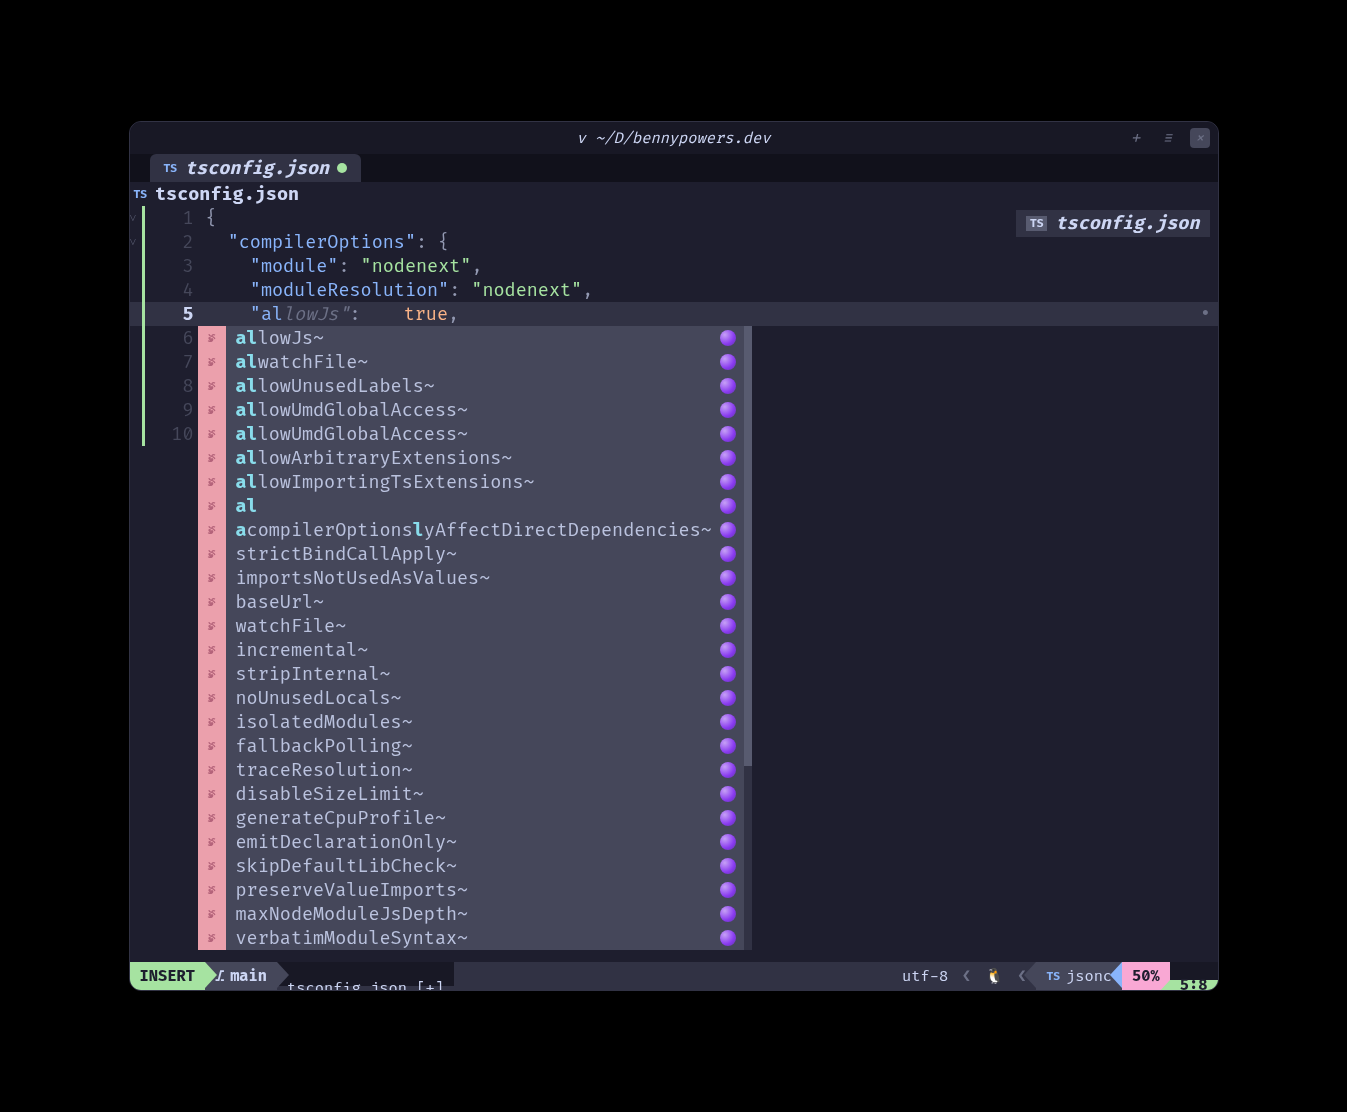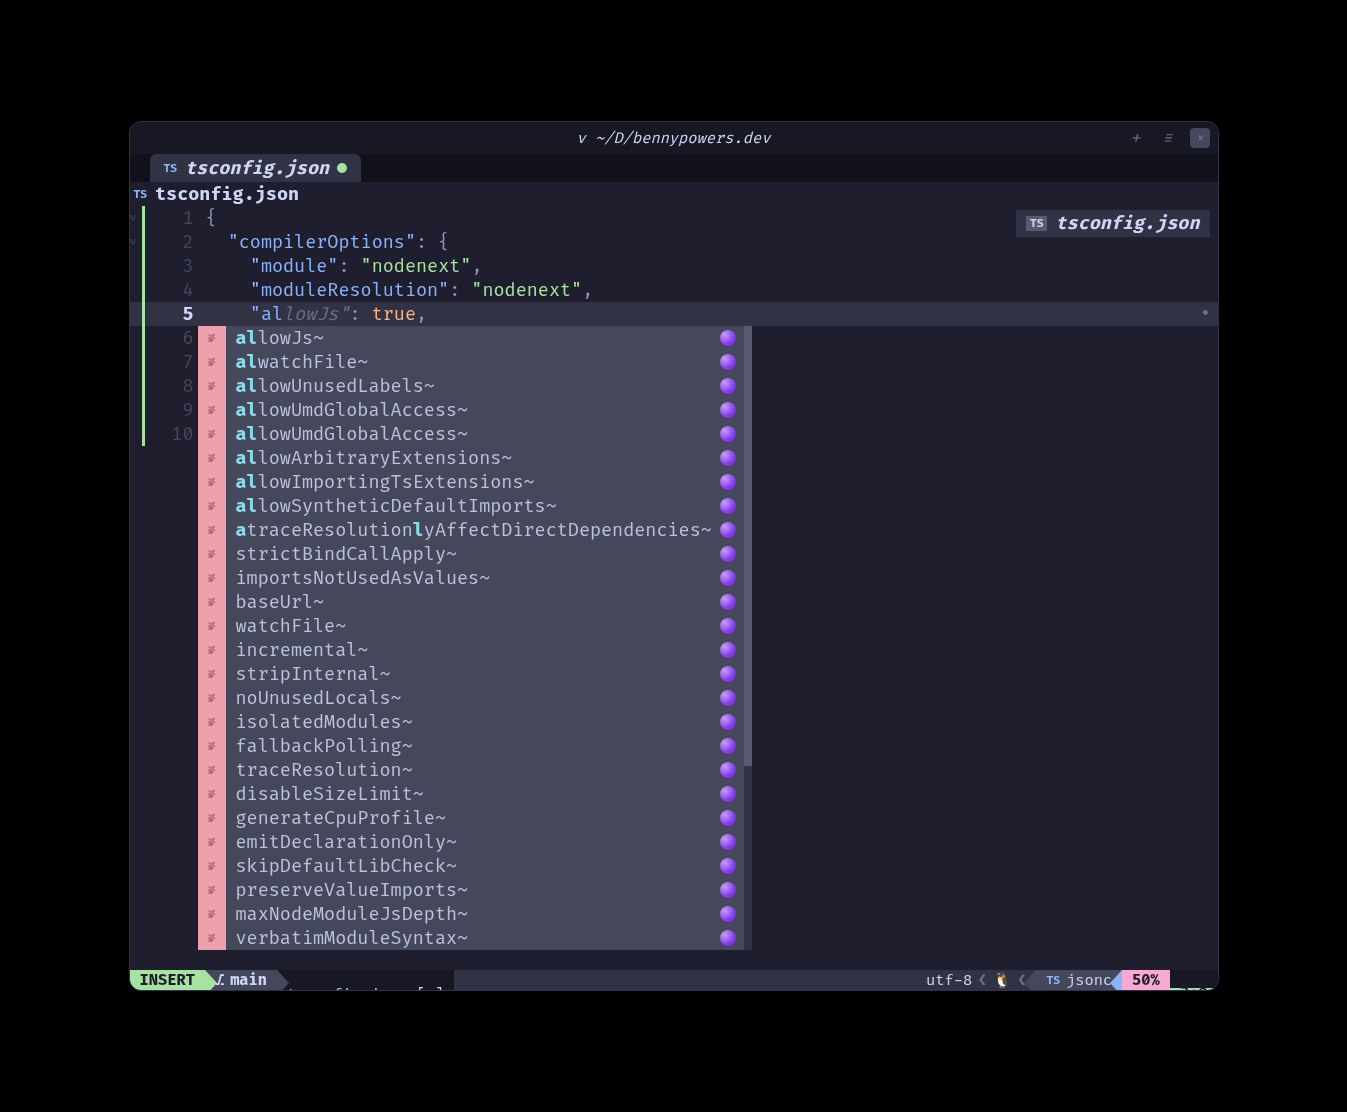--- a/index.html
+++ b/index.html
@@ -135,21 +135,21 @@
 .line.current { background: #313244; }
 .line.current .lineno { color: #cdd6f4; font-weight: bold; }
 .code {
   padding-left: 8px;
   white-space: pre;
   color: #cdd6f4;
 }
 .punc { color: #9399b2; }
 .key { color: #89b4fa; }
 .str { color: #a6e3a1; }
-.bool { color: #fab387; }
+.bool { color: #fab387; margin-left: 32px; }
 .ghost { color: #6c7086; font-style: italic; }
 .line.current .code { position: relative; }
 .winbar {
   position: absolute;
   right: 8px;
   top: 4px;
   background: #313244;
   display: flex;
   align-items: center;
   gap: 8px;
@@ -211,42 +211,42 @@
   position: relative;
 }
 .comp-thumb {
   position: absolute;
   top: 0;
   width: 100%;
   height: 440px;
   background: #585b70;
 }
 .statusline {
-  height: 20px;
+  height: 28px;
   background: #181825;
   display: flex;
   align-items: stretch;
   font-weight: bold;
   font-size: 15px;
 }
 .sl-seg {
   display: flex;
   align-items: center;
   padding: 0 10px;
   position: relative;
 }
 .sl-mode {
   background: #a6e3a1;
   color: #1e1e2e;
   font-weight: 900;
 }
 .sl-branch { background: #45475a; color: #cdd6f4; gap: 6px; }
 .sl-file { background: #313244; color: #cdd6f4; font-weight: normal; margin-top: 24px; }
 .sl-spacer { flex: 1; background: #313244; }
-.sl-enc { background: #313244; color: #cdd6f4; gap: 6px; font-weight: normal; }
+.sl-enc { background: #313244; color: #cdd6f4; gap: 14px; font-weight: normal; }
 .sl-ft { background: #45475a; color: #cdd6f4; gap: 6px; font-weight: normal; }
 .sl-pct { background: #f9a8d4; color: #1e1e2e; font-weight: 900; }
 .sl-pos { background: #a6e3a1; color: #1e1e2e; font-weight: 900; margin-top: 18px; }
 .sep-r::after {
   content: '';
   position: absolute;
   right: -12px;
   top: 0;
   border-left: 12px solid;
   border-top: 13px solid transparent;
@@ -446,26 +446,25 @@
             <span>lowArbitraryExtensions~</span>
             <span class="comp-orb"></span>
           </div>
           <div class="comp-item">
             <span class="hl">al</span>
             <span>lowImportingTsExtensions~</span>
             <span class="comp-orb"></span>
           </div>
           <div class="comp-item">
             <span class="hl">al</span>
-            <span>lowSyntheticDefaultImports~</span>
             <span class="comp-orb"></span>
           </div>
           <div class="comp-item">
             <span class="hl">a</span>
-            <span>traceResolution</span>
+            <span>compilerOptions</span>
             <span class="hl">l</span>
             <span>yAffectDirectDependencies~</span>
             <span class="comp-orb"></span>
           </div>
           <div class="comp-item">
             <span>strictBindCallApply~</span>
             <span class="comp-orb"></span>
           </div>
           <div class="comp-item">
             <span>importsNotUsedAsValues~</span>

